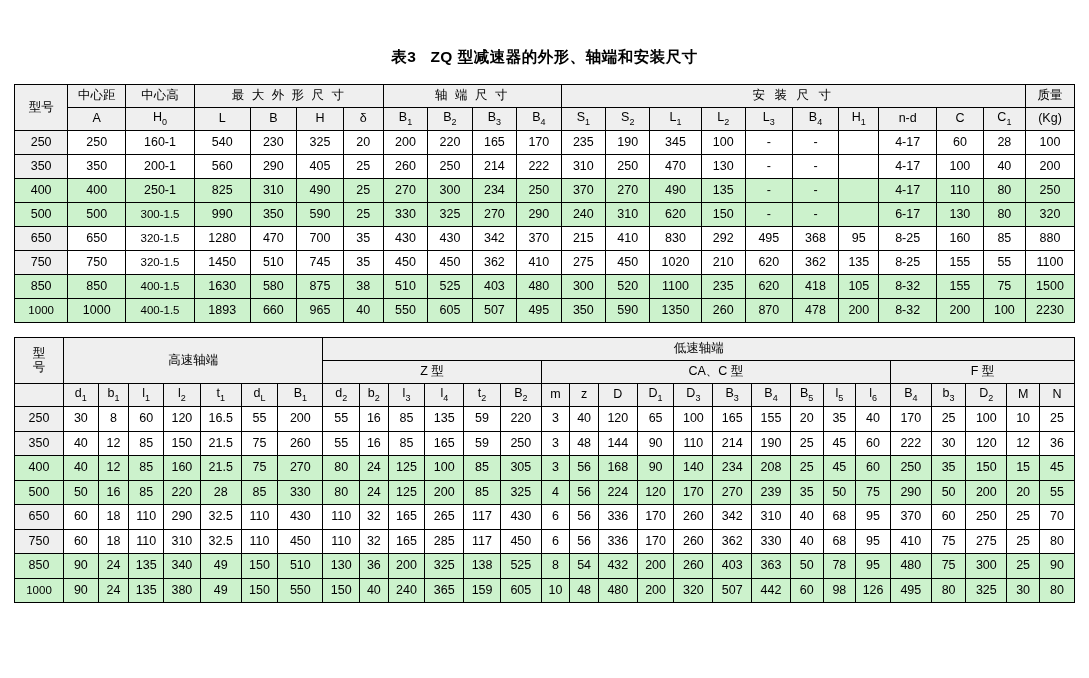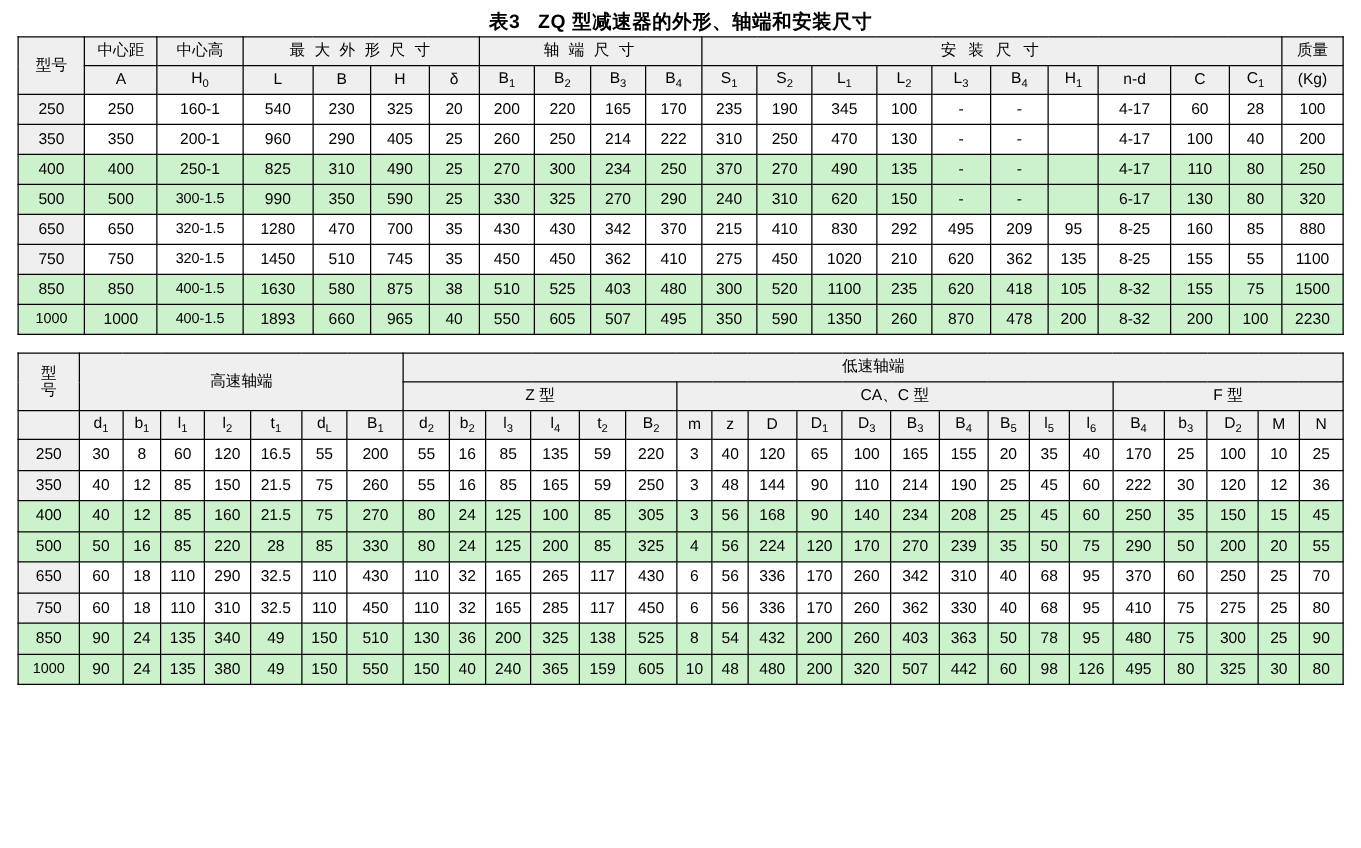--- a/index.html
+++ b/index.html
@@ -11,21 +11,22 @@
     overflow:hidden;
   }
   .page{position:relative;width:1089px;height:678px;}
 
   .title{
     text-align:center;
     font-size:15.5px;
     font-weight:bold;
     letter-spacing:0.5px;
     padding-top:7px;
-    padding-bottom:1px;
+    padding-bottom:16px;
+    margin-top:40px;
   }
   .title .t-num{margin-right:14px;}
 
   table{
     border-collapse:collapse;
     table-layout:fixed;
   }
   table.t1{margin:0 14px;width:1061px;}
   table.t2{margin:14px 14px 0 14px;width:1061px;}
 
@@ -141,21 +142,21 @@
           <td></td>
           <td>4-17</td>
           <td>60</td>
           <td>28</td>
           <td>100</td>
         </tr>
         <tr>
           <td class="rowlabel">350</td>
           <td>350</td>
           <td>200-1</td>
-          <td>960</td>
+          <td>560</td>
           <td>290</td>
           <td>405</td>
           <td>25</td>
           <td>260</td>
           <td>250</td>
           <td>214</td>
           <td>222</td>
           <td>310</td>
           <td>250</td>
           <td>470</td>
@@ -226,21 +227,21 @@
           <td>35</td>
           <td>430</td>
           <td>430</td>
           <td>342</td>
           <td>370</td>
           <td>215</td>
           <td>410</td>
           <td>830</td>
           <td>292</td>
           <td>495</td>
-          <td>209</td>
+          <td>368</td>
           <td>95</td>
           <td>8-25</td>
           <td>160</td>
           <td>85</td>
           <td>880</td>
         </tr>
         <tr>
           <td class="rowlabel">750</td>
           <td>750</td>
           <td class="tiny">320-1.5</td>

